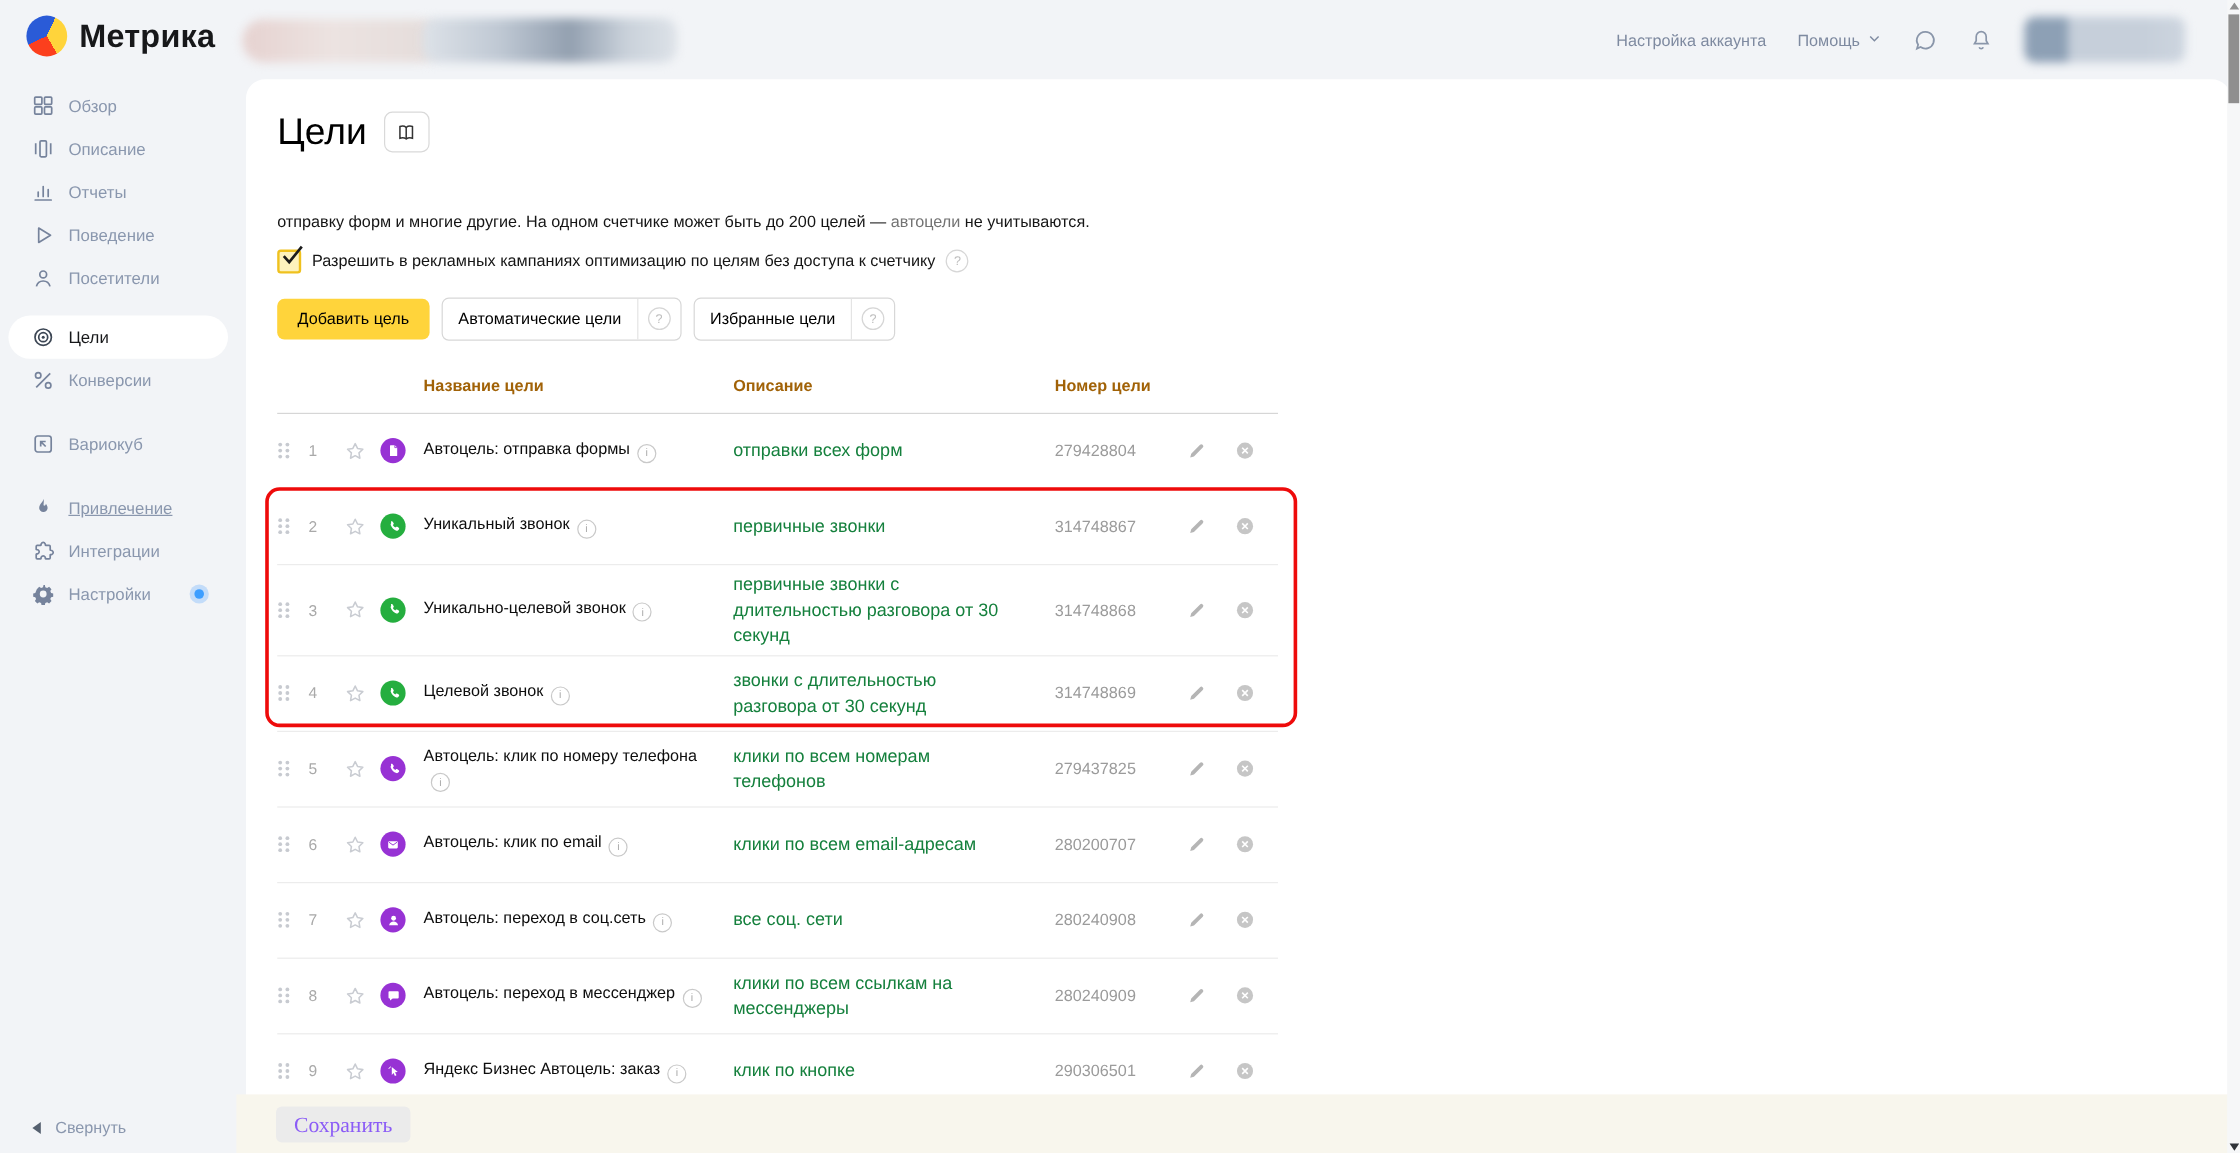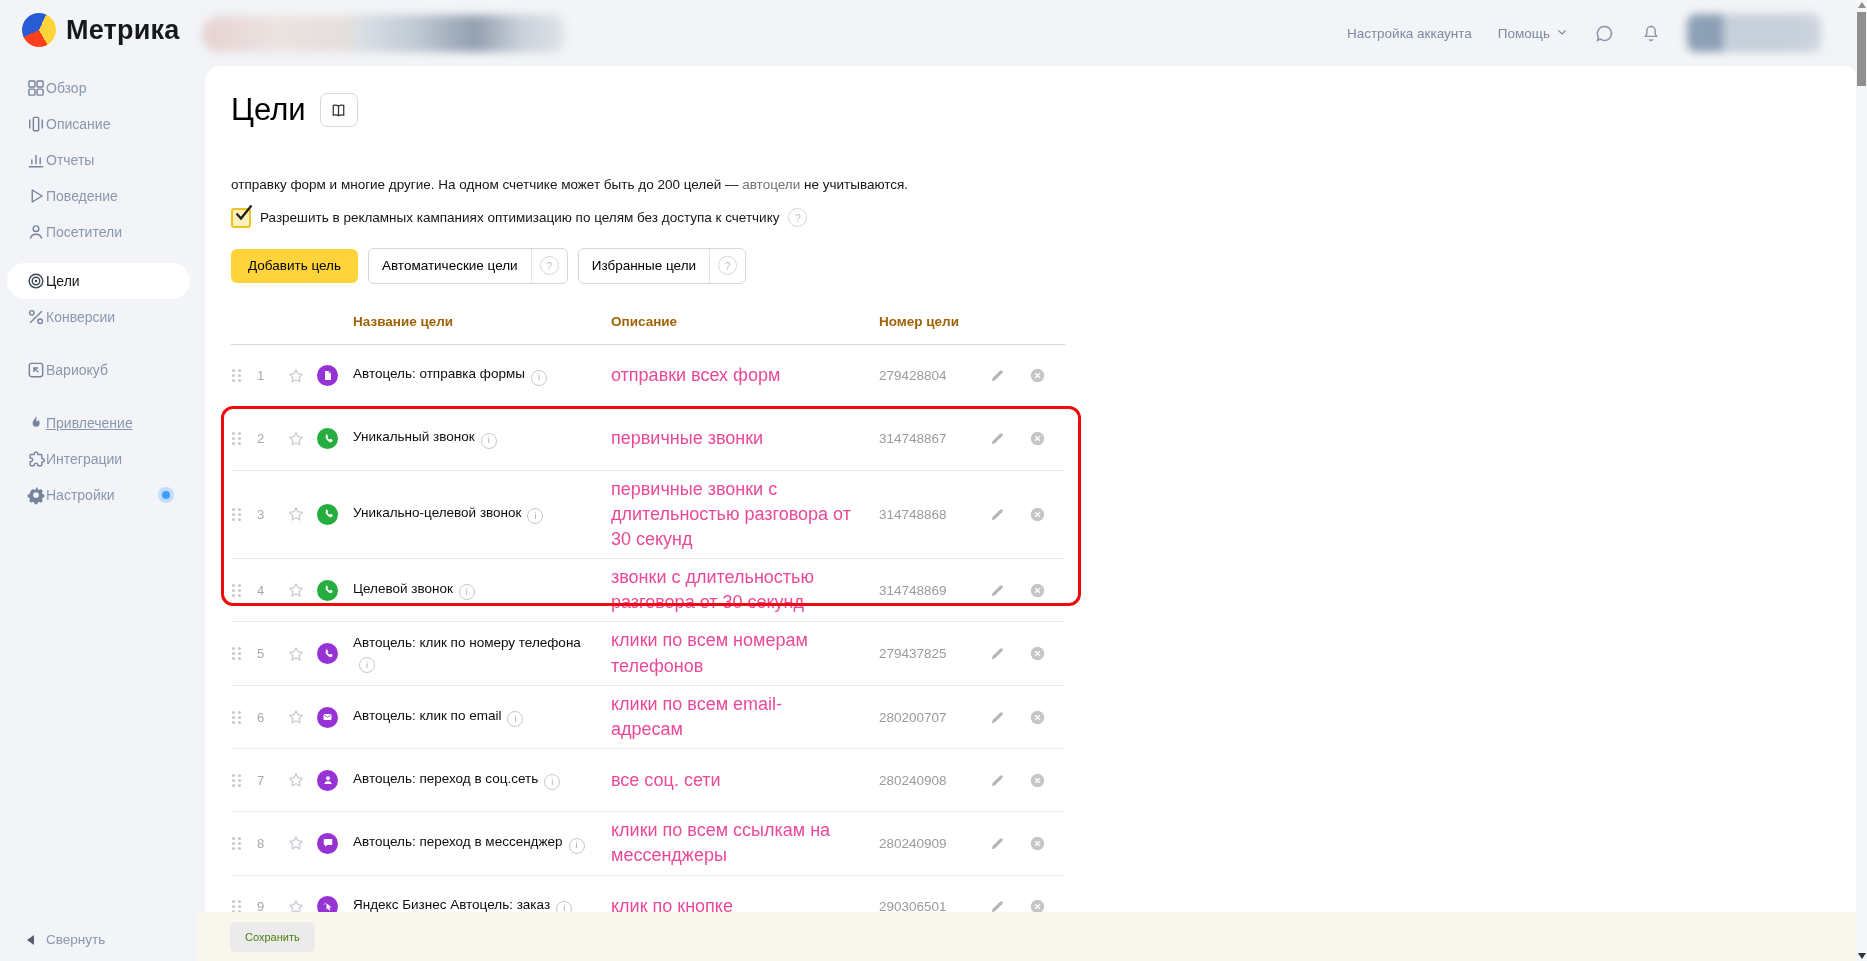--- a/index.html
+++ b/index.html
@@ -29,21 +29,21 @@
   .sb-track{position:absolute;right:0;top:0;bottom:0;width:11px;background:#f6f7f8;z-index:30;}
   .sb-up{position:absolute;top:2px;left:2px;width:0;height:0;border-left:4px solid transparent;
      border-right:4px solid transparent;border-bottom:6px solid #8f8f8f;}
   .sb-thumb{position:absolute;top:12px;left:1px;width:9px;height:74px;background:#8f8f8f;}
   .sb-down{position:absolute;bottom:2px;left:2px;width:0;height:0;border-left:4px solid transparent;
      border-right:4px solid transparent;border-top:6px solid #2f3338;}
 
   
   .sidebar{position:absolute;left:0;top:66px;bottom:0;width:197px;}
   .side-nav{display:flex;flex-direction:column;padding-top:4px;}
-  .side-item{display:flex;align-items:center;gap:0;height:36px;margin:0 7px;padding-left:19px;
+  .side-item{display:flex;align-items:center;gap:11px;height:36px;margin:0 7px;padding-left:19px;
      border-radius:18px;color:#8a97ae;font-size:14px;cursor:pointer;}
   .side-item .s-icon{width:20px;height:20px;color:#76839c;flex:0 0 20px;}
   .side-item.active{background:#fff;color:#17181a;font-weight:500;}
   .side-item.active .s-icon{color:#3c4654;}
   .side-item:nth-child(6){margin-top:13px;}
   .side-item:nth-child(8){margin-top:17px;}
   .side-item:nth-child(9){margin-top:17px;text-decoration:underline;}
   .badge{margin-left:auto;margin-right:16px;width:16px;height:16px;border-radius:50%;
      background:rgba(77,158,255,.28);display:flex;align-items:center;justify-content:center;}
   .badge i{width:8px;height:8px;border-radius:50%;background:#3d9eff;}
@@ -85,30 +85,30 @@
   .goal-row{display:grid;grid-template-columns:26px 30px 30px 36px 258px 268px 110px 40px 36px;
      align-items:center;min-height:50px;padding:6px 0;border-bottom:1px solid #ececec;}
   .drag{color:#c7cad0;cursor:grab;display:flex;justify-content:flex-start;}
   .g-index{color:#a9a9a9;font-size:13px;}
   .star{color:#c9ccd2;cursor:pointer;}
   .row-icon{width:21px;height:21px;border-radius:50%;display:flex;align-items:center;justify-content:center;}
   .goal-name{font-size:13.5px;color:#0d0d0d;padding-right:10px;line-height:1.4;}
   .info-i{display:inline-flex;width:14px;height:14px;border:1px solid #c9c9c9;border-radius:50%;
      color:#ababab;font-size:9px;font-style:normal;align-items:center;justify-content:center;
      vertical-align:-2px;margin-left:6px;cursor:pointer;}
-  .goal-desc{font-size:18px;color:#ec4899;line-height:1.4;max-width:240px;}
+  .goal-desc{font-size:15px;color:#15803d;line-height:1.4;max-width:240px;}
   .goal-number{color:#9b9b9b;font-size:13.5px;}
   .act{cursor:pointer;display:flex;align-items:center;}
   .frame{position:absolute;left:-10px;width:calc(100% + 20px);border:3px solid #ee0b0b;
      border-radius:12px;pointer-events:none;z-index:5;}
 
   
   .footer{position:absolute;left:197px;right:0;bottom:0;height:49px;background:#f8f6ed;z-index:6;}
   .save-btn{position:absolute;left:33px;top:10px;height:30px;background:#ebebeb;border:none;
-     border-radius:5px;padding:0 15px;font-size:11px;font-family:Liberation Sans, sans-serif;color:#4d7c0f;cursor:pointer;}
+     border-radius:5px;padding:0 15px;font-size:18px;font-family:Liberation Serif, serif;color:#8b5cf6;cursor:pointer;}
 </style>
 </head>
 <body>
 
 <div class="topbar">
   <div class="logo">
     <div class="logo-mark"></div>
     <div class="logo-text">Метрика</div>
   </div>
   <div class="blur-pill pill1"></div>

